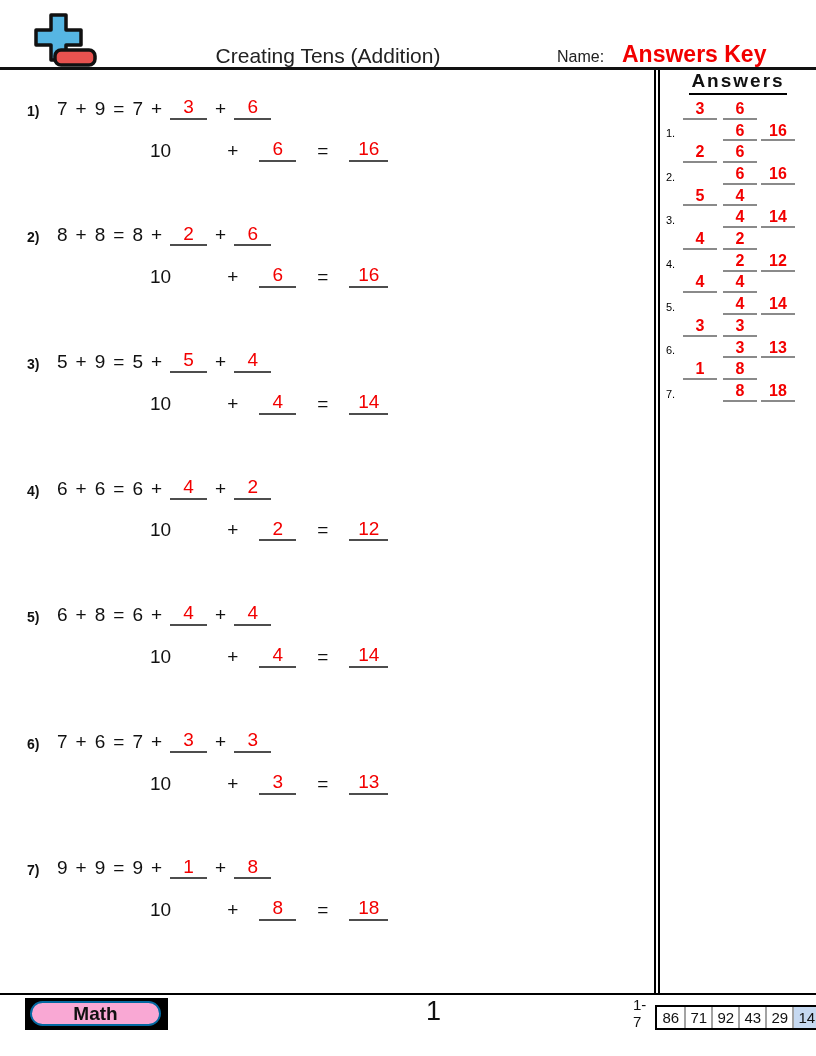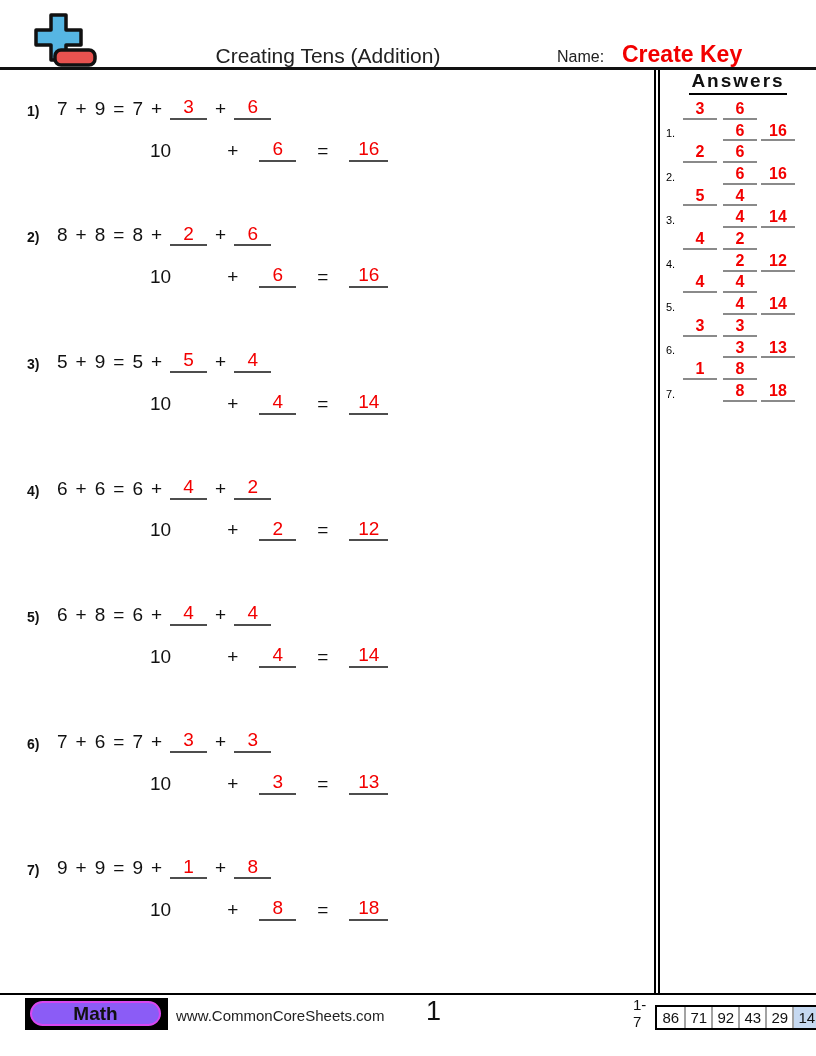--- a/index.html
+++ b/index.html
@@ -42,22 +42,22 @@
     font-weight:bold; color:var(--red); }
   .ans-row1 { padding-left:21px; gap:6px; }
   .ans-row2 { position:relative; padding-left:61px; gap:4px; }
   .ans-label { position:absolute; left:4px; bottom:2px; color:#000; font-weight:normal; font-size:11px; }
   .ans-slot { display:inline-block; width:34px; border-bottom:2px solid #8a8a8a;
     text-align:center; line-height:1.05; }
 
   
   .footer-rule { position:absolute; left:0; top:993px; width:816px; height:2px; background:#000; }
   .badge-wrap { position:absolute; left:25px; top:998px; width:143px; height:32px; background:#000; }
-  .badge-pill { position:absolute; left:5px; right:7px; top:3px; bottom:4px; background:#8b5cf6;
-    border:2px solid #d946ef; border-radius:13px; display:flex; align-items:center;
+  .badge-pill { position:absolute; left:5px; right:7px; top:3px; bottom:4px; background:#f9a8d4;
+    border:2px solid #0369a1; border-radius:13px; display:flex; align-items:center;
     justify-content:center; font-size:19px; font-weight:bold; }
   .site-url { position:absolute; left:176px; top:1007px; font-size:15px; color:#222; }
   .page-number { position:absolute; left:426px; top:996px; font-size:27px; color:#111; }
   .score { position:absolute; left:633px; top:996px; display:flex; align-items:flex-end; }
   .score-label { font-size:15px; margin-right:9px; }
   .score-table { display:flex; border:2px solid #000; }
   .score-cell { width:27px; height:21px; display:flex; align-items:center; justify-content:center;
     border-left:2px solid #a3a3a3; font-size:15px; background:#fff; }
   .score-cell:first-child { border-left:none; }
   .score-cell.hl { background:var(--hl); }
@@ -68,21 +68,21 @@
 <div class="page">
 
   <div class="logo">
     <svg width="82" height="58" viewBox="0 0 82 58">
       <path d="M27 3 h15 v15 h15 v15 h-15 v15 h-15 v-15 h-15 v-15 h15 z" fill="#56b6e3" stroke="#111" stroke-width="3.5" stroke-linejoin="round"></path>
       <rect x="31" y="38" width="40" height="15" rx="6" fill="#e8524f" stroke="#111" stroke-width="3.5"></rect>
     </svg>
   </div>
   <div class="page-title">Creating Tens (Addition)</div>
   <div class="name-label">Name:</div>
-  <div class="answer-key">Create Key</div>
+  <div class="answer-key">Answers Key</div>
   <div class="header-rule"></div>
 
   <div class="problems">
     <div class="problem">
       <div class="p-line1">
         <span class="p-num">1)</span>
         <span>7</span>
         <span>+</span>
         <span>9</span>
         <span>=</span>
@@ -328,21 +328,20 @@
         <span class="ans-slot">18</span>
       </div>
     </div>
   </div>
   </div>
 
   <div class="footer-rule"></div>
   <div class="badge-wrap">
     <div class="badge-pill">Math</div>
   </div>
-  <div class="site-url">www.CommonCoreSheets.com</div>
   <div class="page-number">1</div>
   <div class="score">
     <span class="score-label">1-7</span>
     <div class="score-table">
         <div class="score-cell">86</div>
         <div class="score-cell">71</div>
         <div class="score-cell">92</div>
         <div class="score-cell">43</div>
         <div class="score-cell">29</div>
         <div class="score-cell hl">14</div>

